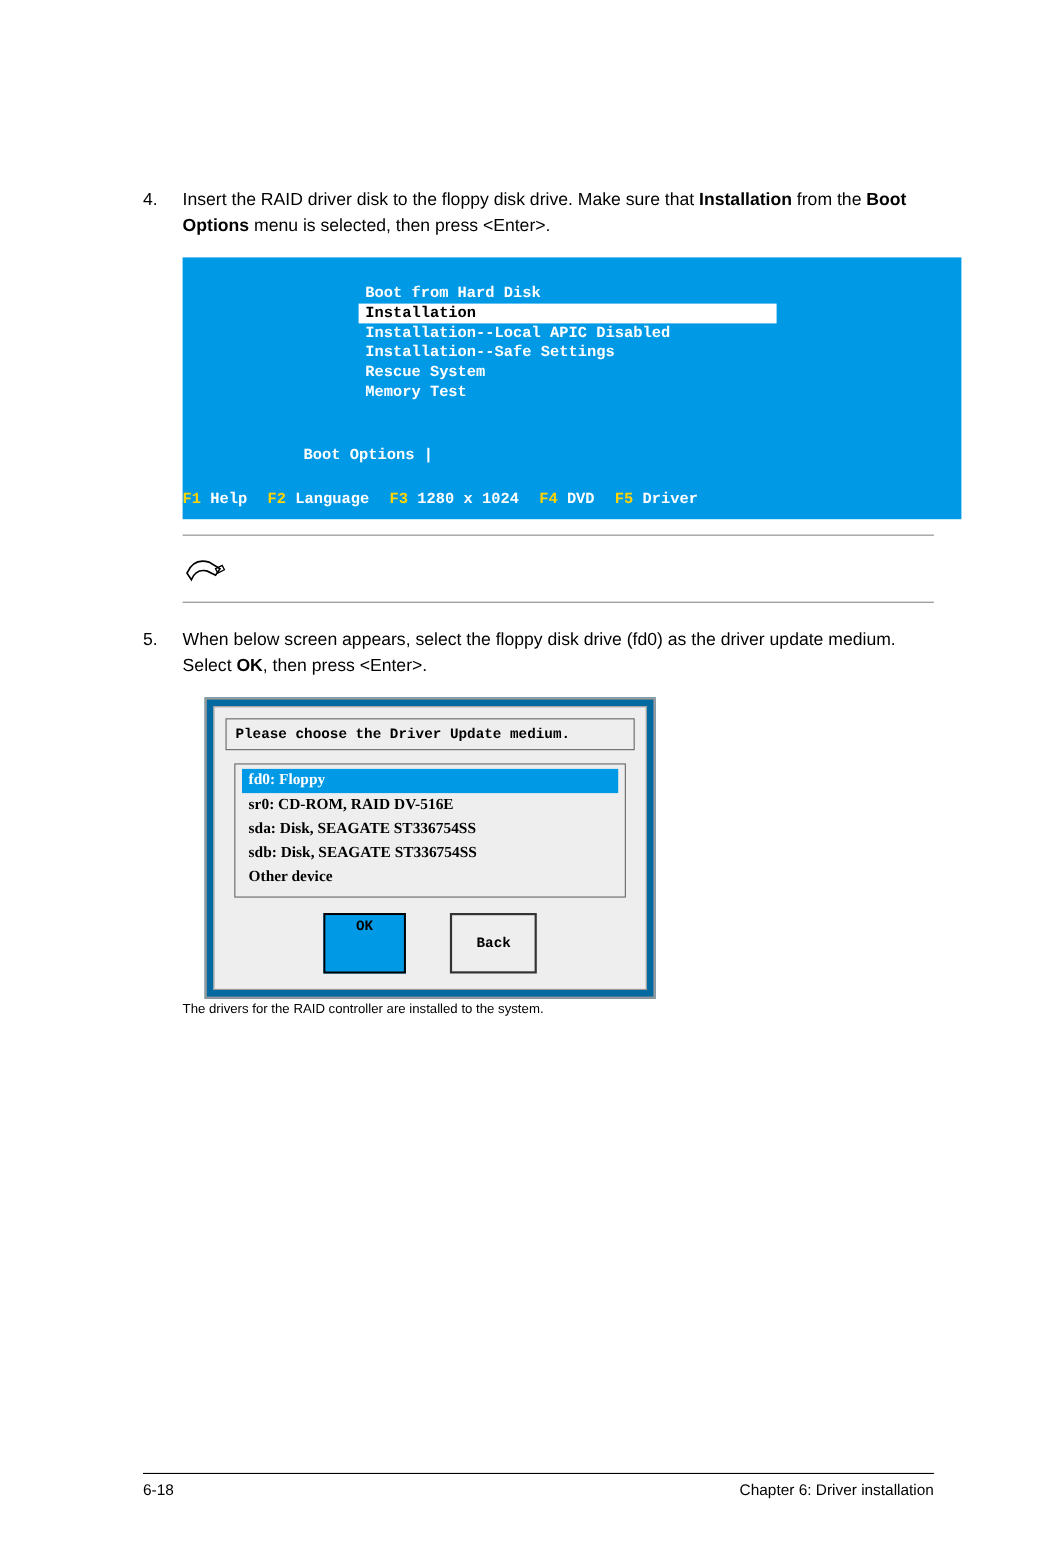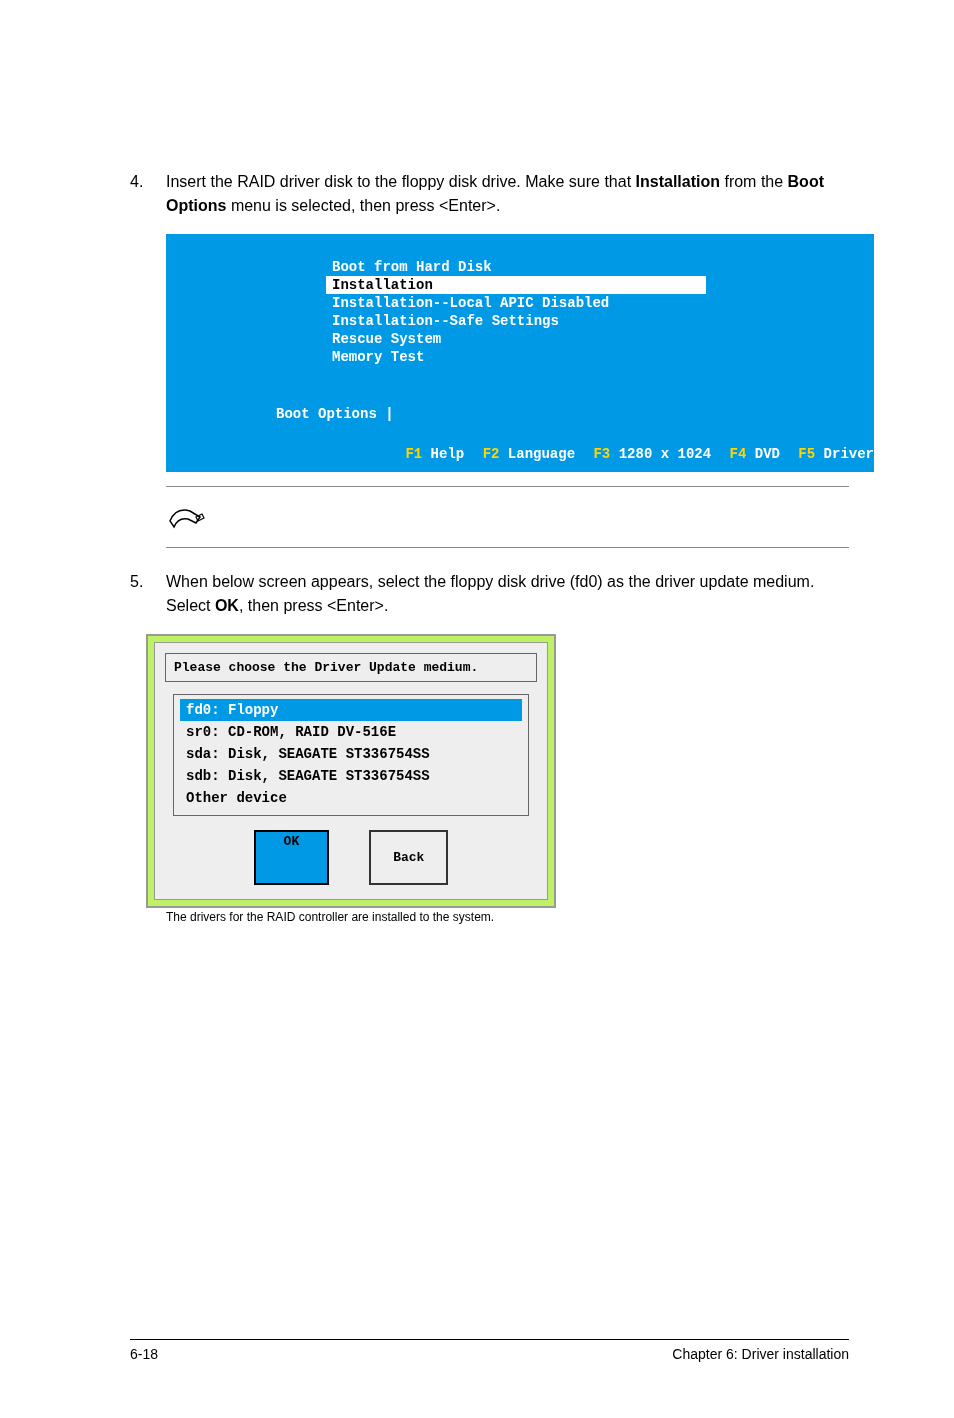--- a/index.html
+++ b/index.html
@@ -43,42 +43,42 @@
     border-bottom: 1px solid #888;
     padding: 10px 0;
     display: flex;
     align-items: flex-start;
   }
   .note-icon { width: 40px; height: 40px; margin-right: 12px; flex-shrink: 0; }
   .note-text { font-size: 15px; line-height: 1.5; }
   code.inline { font-family: "Courier New", monospace; font-weight: bold; font-size: 14px; }
 
   .dialog-outer {
-    margin-left: 16px;
+    margin-left: 56px;
     border: 2px solid #999;
     width: 410px;
     padding: 6px;
-    background: #bef264;
+    background: #0369a1;
   }
   .dialog-inner { border: 1px solid #999; background: #eee; }
   .dialog-header {
     border: 1px solid #666;
     margin: 10px 10px 12px 10px;
     padding: 6px 8px;
     font-family: "Courier New", monospace;
     font-weight: bold;
     font-size: 13px;
     text-align: left;
     background: #eee;
   }
   .dialog-list {
     border: 1px solid #666;
     margin: 0 18px 14px 18px;
     padding: 4px 6px 6px 6px;
-    font-family: Liberation Mono, monospace;
+    font-family: Liberation Serif, serif;
     font-weight: bold;
     font-size: 14px;
     background: #eee;
   }
   .dialog-list .item { padding: 3px 6px; }
   .dialog-list .item.selected { background: #0099e6; color: #fff; }
   .dialog-buttons {
     display: flex;
     justify-content: center;
     gap: 40px;
@@ -129,21 +129,21 @@
 <div class="boot-screen">
   <div class="boot-menu-item">Boot from Hard Disk</div>
   <div class="boot-menu-item selected">Installation</div>
   <div class="boot-menu-item">Installation--Local APIC Disabled</div>
   <div class="boot-menu-item">Installation--Safe Settings</div>
   <div class="boot-menu-item">Rescue System</div>
   <div class="boot-menu-item">Memory Test</div>
 
   <div class="boot-options">Boot Options |</div>
 
-  <div class="fkeys" style="padding-left:26px;text-align:right;">
+  <div class="fkeys" style="padding-left:0;">
     <span class="fk">F1</span>
     <span>Help</span><span class="pad"></span>
     <span class="fk">F2</span>
     <span>Language</span><span class="pad"></span>
     <span class="fk">F3</span>
     <span>1280 x 1024</span><span class="pad"></span>
     <span class="fk">F4</span>
     <span>DVD</span><span class="pad"></span>
     <span class="fk">F5</span>
     <span>Driver</span>

